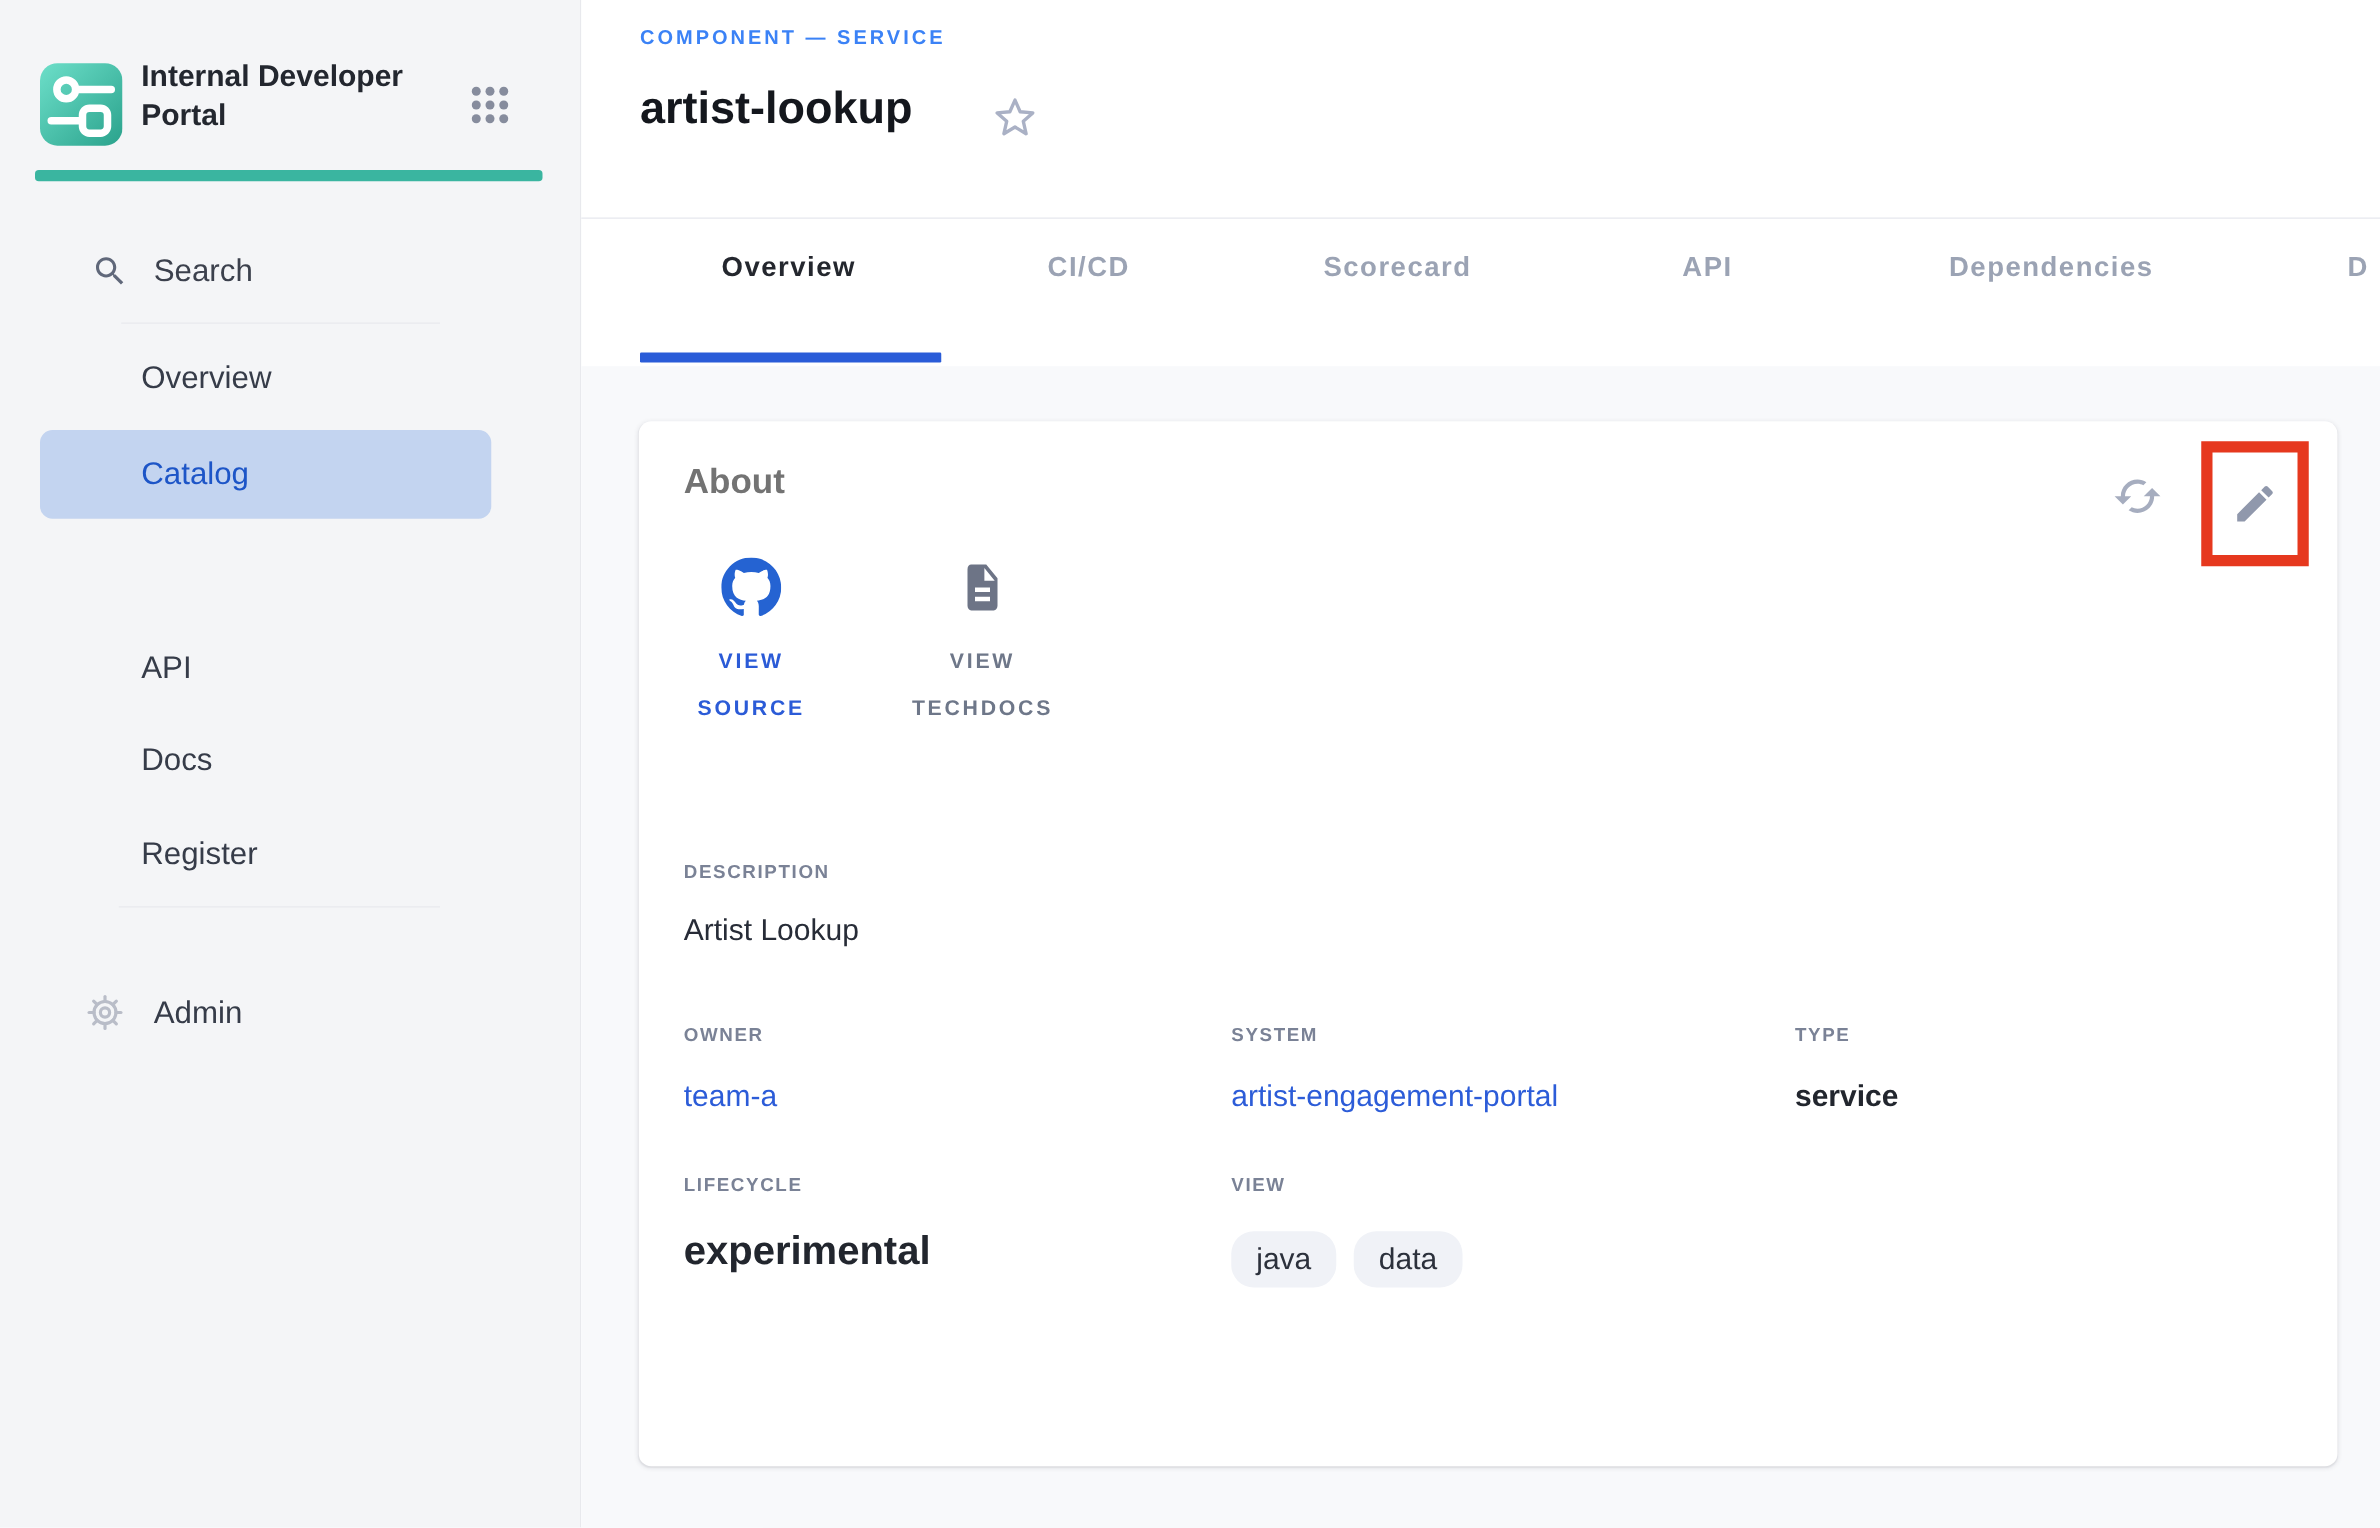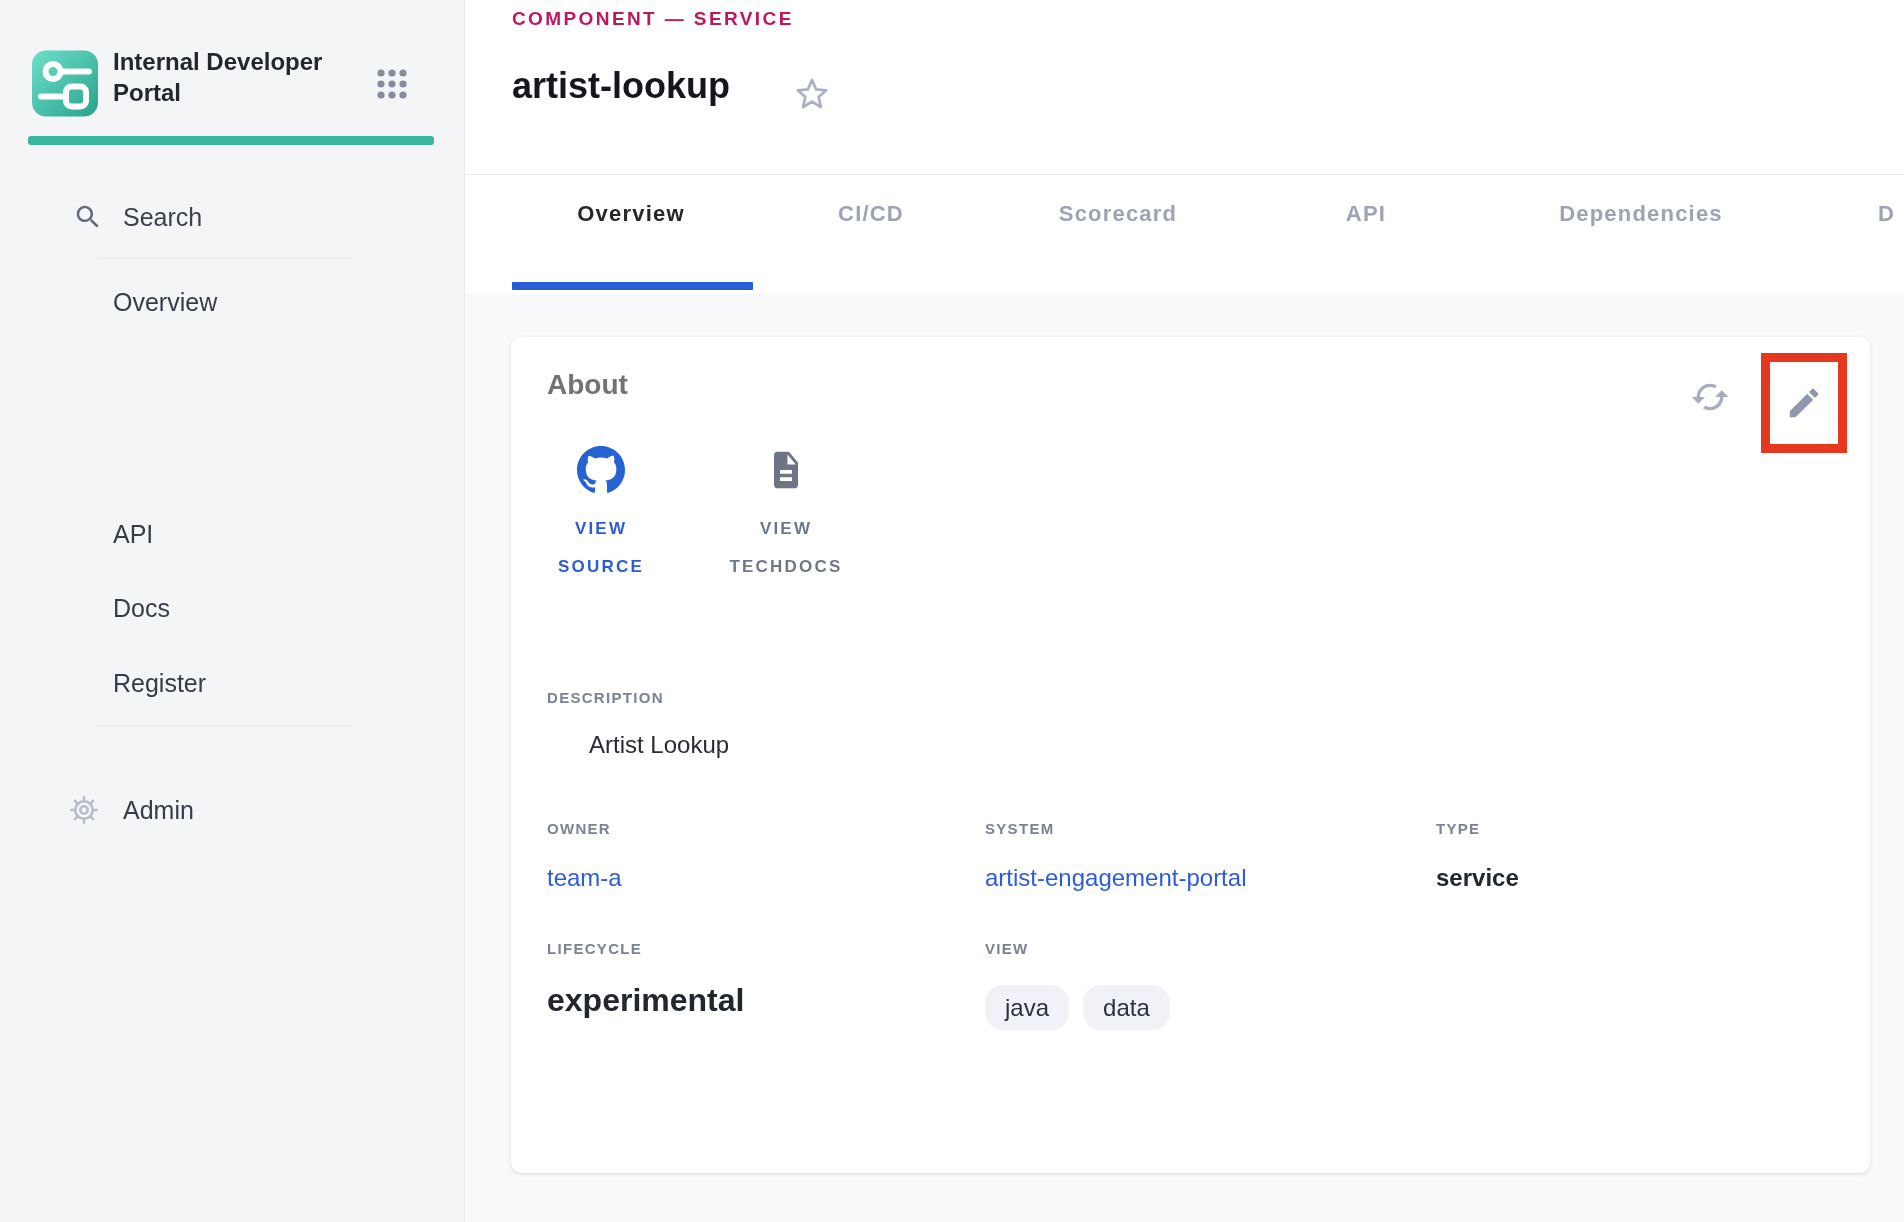--- a/index.html
+++ b/index.html
@@ -37,22 +37,22 @@
   .nav-api       { top:509px; }
   .nav-docs      { top:583px; }
   .nav-register  { top:658px; }
 
   .admin-row { position:absolute; left:67px; top:787px; height:46px;
     display:flex; align-items:center; cursor:pointer; }
   .admin-label { margin-left:22px; font-size:25px; color:#363c49; }
 
   
   .main { position:absolute; left:465px; top:0; width:1439px; height:1222px; background:#ffffff; }
-  .breadcrumb { position:absolute; left:47px; top:8px; font-size:19px; font-weight:600;
-    letter-spacing:2.4px; color:#be185d; }
+  .breadcrumb { position:absolute; left:47px; top:22px; font-size:16px; font-weight:600;
+    letter-spacing:2.4px; color:#3b82f6; }
   .entity-title { position:absolute; left:47px; top:64px; font-size:36px; font-weight:700;
     color:#14171d; line-height:44px; }
   .star-icon { position:absolute; left:328px; top:75px; width:38px; height:38px; cursor:pointer; }
   .header-divider { position:absolute; left:0; top:174px; width:1439px; height:1px; background:#e6e8ee; }
 
   .tabs { position:absolute; left:0; top:174px; width:1439px; height:119px; }
   .tab { position:absolute; top:18px; height:44px; line-height:44px;
     transform:translateX(-50%); font-size:22px; font-weight:600;
     letter-spacing:1.2px; color:#9ba3b4; white-space:nowrap; cursor:pointer; }
   .tab.active { color:#24272e; }
@@ -88,21 +88,21 @@
   .link-techdocs .link-label { color:#6e7789; }
   .link-label span { display:block; }
 
   .field-label { position:absolute; font-size:15px; font-weight:700; letter-spacing:1.3px;
     color:#7a8296; line-height:18px; }
   .field-value { position:absolute; font-size:24px; color:#272c37; line-height:32px; }
   .field-value.link { color:#2c5cd8; cursor:pointer; }
   .field-value.bold { font-weight:700; color:#22262e; }
 
   .col-1 { left:36px; } .col-2 { left:474px; } .col-3 { left:925px; }
-  .row-desc-label { top:352px; } .row-desc-value { top:392px;margin-left:42px; }
+  .row-desc-label { top:352px; } .row-desc-value { top:392px; }
   .row-b-label { top:483px; }    .row-b-value { top:525px; }
   .row-c-label { top:603px; }    .row-c-value { top:646px; font-size:32px; line-height:34px; }
 
   .tags-row { position:absolute; left:474px; top:648px; display:flex; gap:14px; }
   .tag-chip { background:#f0f2f7; border-radius:18px; padding:7px 20px;
     font-size:24px; line-height:31px; color:#2c313c; cursor:pointer; }
 </style>
 </head>
 <body>
 
@@ -143,20 +143,21 @@
     <div class="search-row">
       <svg width="30" height="30" viewBox="0 0 24 24">
         <path fill="#60687a" d="M15.5 14h-.79l-.28-.27C15.41 12.59 16 11.11 16 9.5 16 5.91 13.09 3 9.5 3S3 5.91 3 9.5 5.91 16 9.5 16c1.61 0 3.09-.59 4.23-1.57l.27.28v.79l5 4.99L20.49 19l-4.99-5zm-6 0C7.01 14 5 11.99 5 9.5S7.01 5 9.5 5 14 7.01 14 9.5 11.99 14 9.5 14z"></path>
       </svg>
       <span class="search-label">Search</span>
     </div>
 
     <div class="sb-divider d1"></div>
 
     <div class="nav-item nav-overview">Overview</div>
+    <div class="nav-item nav-catalog active">Catalog</div>
     <div class="nav-item nav-api">API</div>
     <div class="nav-item nav-docs">Docs</div>
     <div class="nav-item nav-register">Register</div>
 
     <div class="sb-divider d2"></div>
 
     <div class="admin-row">
       <svg width="34" height="34" viewBox="0 0 24 24" fill="none" stroke="#b9bdc8" stroke-width="1.8" stroke-linecap="round">
         <circle cx="12" cy="12" r="6.2"></circle>
         <circle cx="12" cy="12" r="2.6"></circle>

